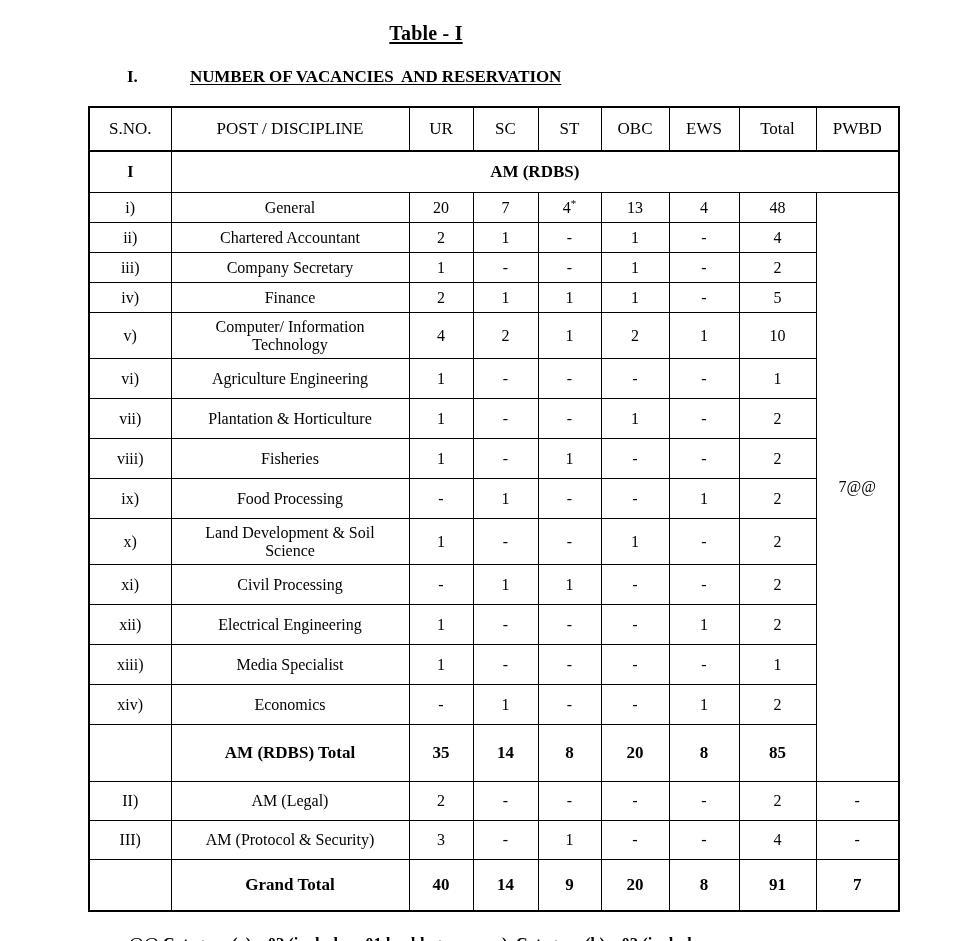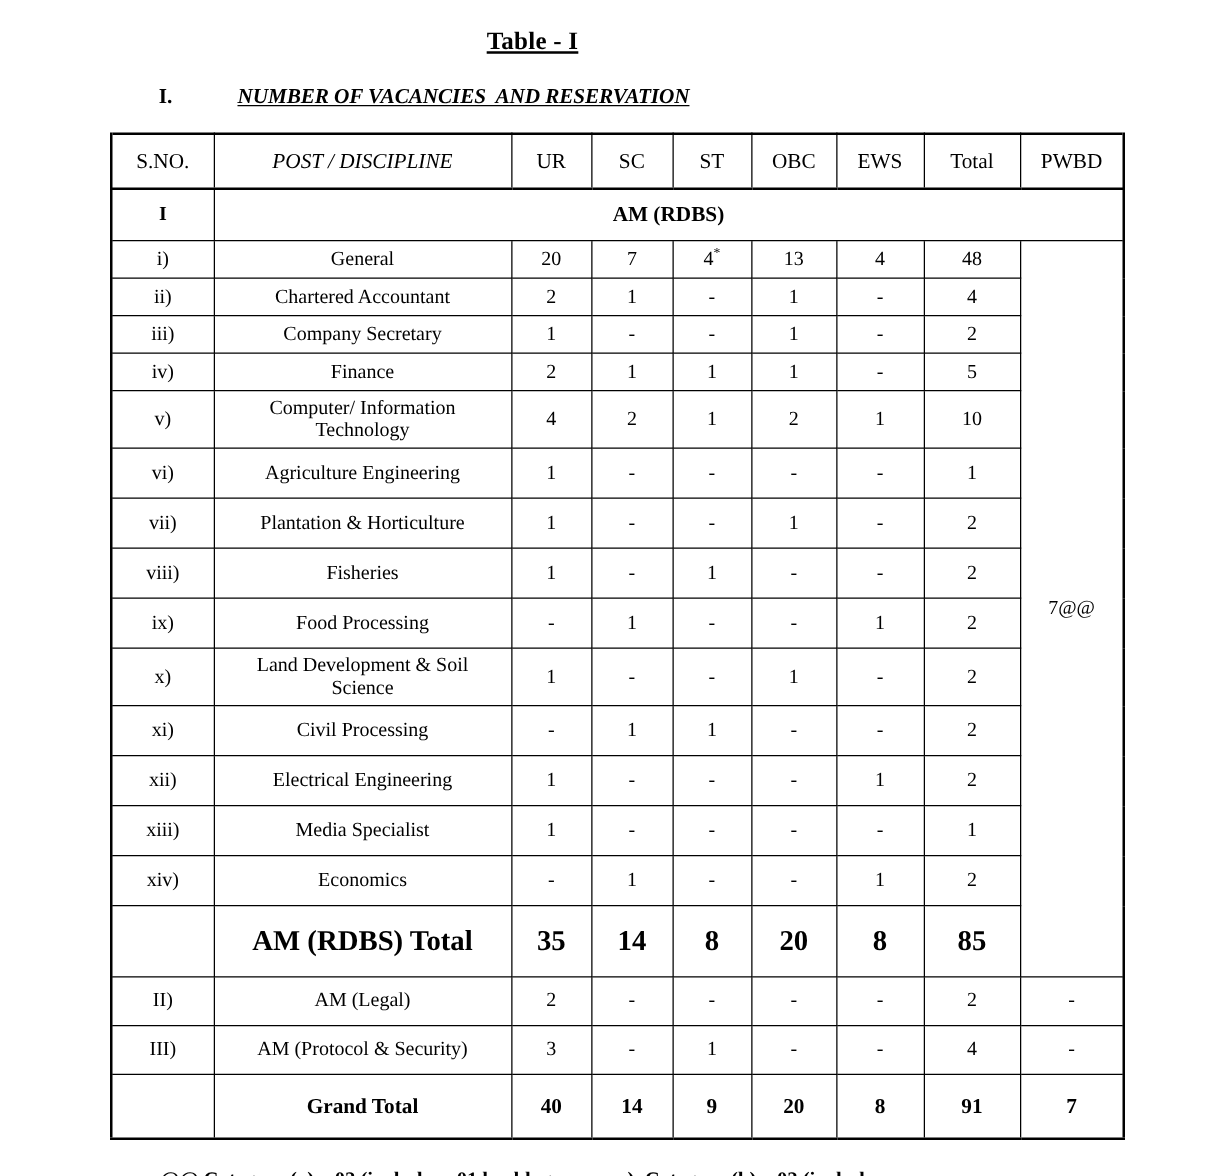--- a/index.html
+++ b/index.html
@@ -43,21 +43,20 @@
   }
   .section-number {
     width: 63px;
     flex: 0 0 63px;
   }
   .section-title {
     text-decoration: underline;
     text-underline-offset: 2px;
     white-space: pre;
     letter-spacing: -0.1px;
-    font-style: italic;
   }
 
   
   .table-wrap {
     margin-top: 19px;
     padding-left: 88px;
   }
   table.vac {
     border-collapse: collapse;
     width: 810px;
@@ -83,33 +82,33 @@
     border-bottom: 2px solid #000 !important;
   }
   thead th.c-sno  { border-left: 2px solid #000 !important; }
   thead th.c-pwbd { border-right: 2px solid #000 !important; border-radius: 11px; }
 
   td.post, th.c-post {
     text-align: left;
     padding-left: 10px;
     padding-right: 4px;
   }
-  th.c-post { text-align: center; padding-left: 0; font-style: italic; }
+  th.c-post { text-align: center; padding-left: 0; }
 
   td.c-sno-cell  { border-left: 2px solid #000; }
   td.c-pwbd-cell { border-right: 2px solid #000; }
 
   tr.grp td { font-weight: bold; height: 36px; }
   tr.grp td.post { font-size: 17px; }
 
   tr.r-short td { height: 25px; }
   tr.r-tall  td { height: 35px; }
   tr.r-two   td { height: 41px; }
 
-  tr.total-row td { font-weight: bold; font-size: 23px; height: 52px; }
+  tr.total-row td { font-weight: bold; font-size: 17px; height: 52px; }
   tr.grand-row td { font-weight: bold; font-size: 17px; height: 46px; }
   tr.grand-row td { border-bottom: 2px solid #000; }
   tr.sub-row td { height: 34px; }
 
   .two-line { line-height: 1.12; }
 
   .pwbd-merged {
     vertical-align: middle;
     font-size: 16px;
   }

